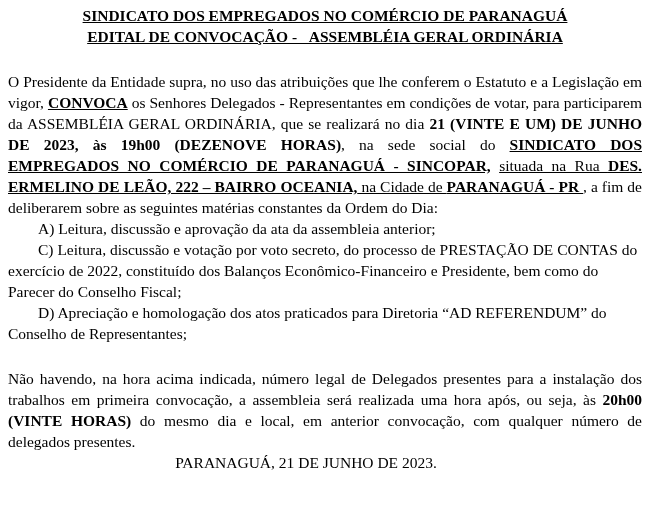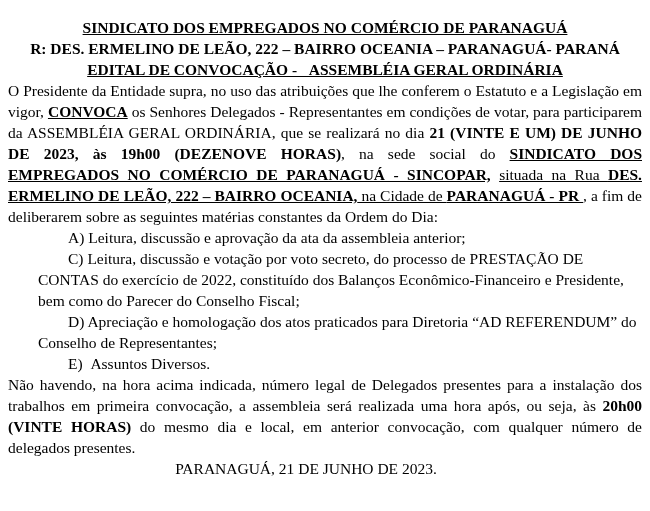--- a/index.html
+++ b/index.html
@@ -7,54 +7,52 @@
     padding: 0;
     background: #ffffff;
   }
   .page {
     position: relative;
     width: 650px;
     height: 511px;
     box-sizing: border-box;
     background: #ffffff;
     color: #000000;
-    padding: 17px 8px 0 8px;
+    padding: 5px 8px 0 8px;
     font-family: "Liberation Serif", "DejaVu Serif", serif;
     font-size: 15.5px;
     line-height: 21px;
     overflow: hidden;
   }
   .block { margin: 0; }
   .center { text-align: center; }
-  .justify { text-align: justify; }
+  .justify { text-align: justify; margin-top: 24px; }
   .b { font-weight: bold; }
   .u { text-decoration: underline; }
   .headline { white-space: pre-wrap; }
-  .agenda-item { text-indent: 30px; margin-left: 30px; }
+  .agenda-item { text-indent: 30px; }
   .date-line { text-align: center; padding-right: 38px; }
 </style>
 </head>
 <body>
 
 <div class="page">
 
   <div class="block center b u headline">SINDICATO DOS EMPREGADOS NO COMÉRCIO DE PARANAGUÁ</div>
 
-  <div class="block center b headline">R: DES. ERMELINO DE LEÃO, 222 – BAIRRO OCEANIA – PARANAGUÁ- PARANÁ</div>
 
   <div class="block center b u headline">EDITAL DE CONVOCAÇÃO - &nbsp;&nbsp;ASSEMBLÉIA GERAL ORDINÁRIA</div>
 
   <p class="block justify"><span>O Presidente da Entidade supra, no uso das atribuições que lhe conferem o Estatuto e a Legislação em vigor, </span><span class="b u">CONVOCA</span><span> os Senhores Delegados - Representantes em condições de votar, para participarem da ASSEMBLÉIA GERAL ORDINÁRIA, que se realizará no dia </span><span class="b">21 (VINTE E UM) DE JUNHO DE 2023, às 19h00 (DEZENOVE HORAS)</span><span>, na sede social do </span><span class="b u">SINDICATO DOS EMPREGADOS NO COMÉRCIO DE PARANAGUÁ - SINCOPAR,</span><span> </span><span class="u">situada na Rua </span><span class="b u">DES. ERMELINO DE LEÃO, 222 – BAIRRO OCEANIA,</span><span class="u"> na Cidade de </span><span class="b u">PARANAGUÁ - PR </span><span>, a fim de deliberarem sobre as seguintes matérias constantes da Ordem do Dia:</span></p>
 
   <div class="block agenda-item">A) Leitura, discussão e aprovação da ata da assembleia anterior;</div>
 
 
   <div class="block agenda-item">C) Leitura, discussão e votação por voto secreto, do processo de PRESTAÇÃO DE CONTAS do exercício de 2022, constituído dos Balanços Econômico-Financeiro e Presidente, bem como do Parecer do Conselho Fiscal;</div>
 
   <div class="block agenda-item">D) Apreciação e homologação dos atos praticados para Diretoria “AD REFERENDUM” do Conselho de Representantes;</div>
 
-  <div class="block agenda-item">E) &nbsp;Assuntos Diversos.</div>
 
   <p class="block justify"><span>Não havendo, na hora acima indicada, número legal de Delegados presentes para a instalação dos trabalhos em primeira convocação, a assembleia será realizada uma hora após, ou seja, às </span><span class="b">20h00 (VINTE HORAS)</span><span> do mesmo dia e local, em anterior convocação, com qualquer número de delegados presentes.</span></p>
 
   <div class="block date-line">PARANAGUÁ, 21 DE JUNHO DE 2023.</div>
 
 </div>
 
 </body></html>

